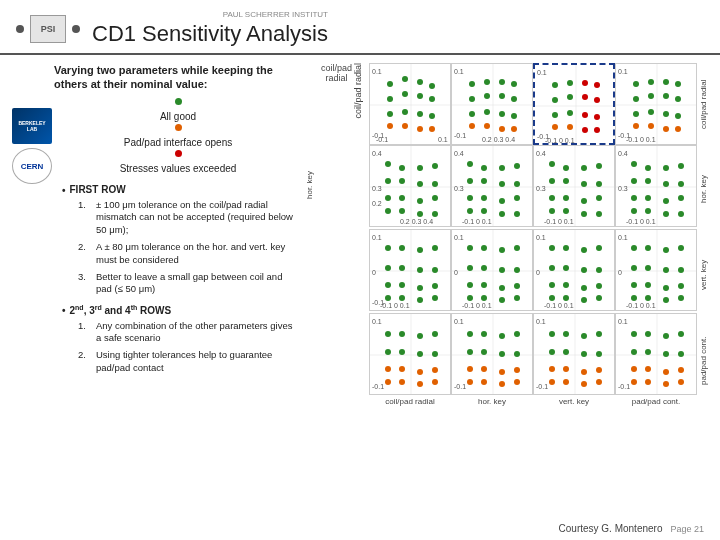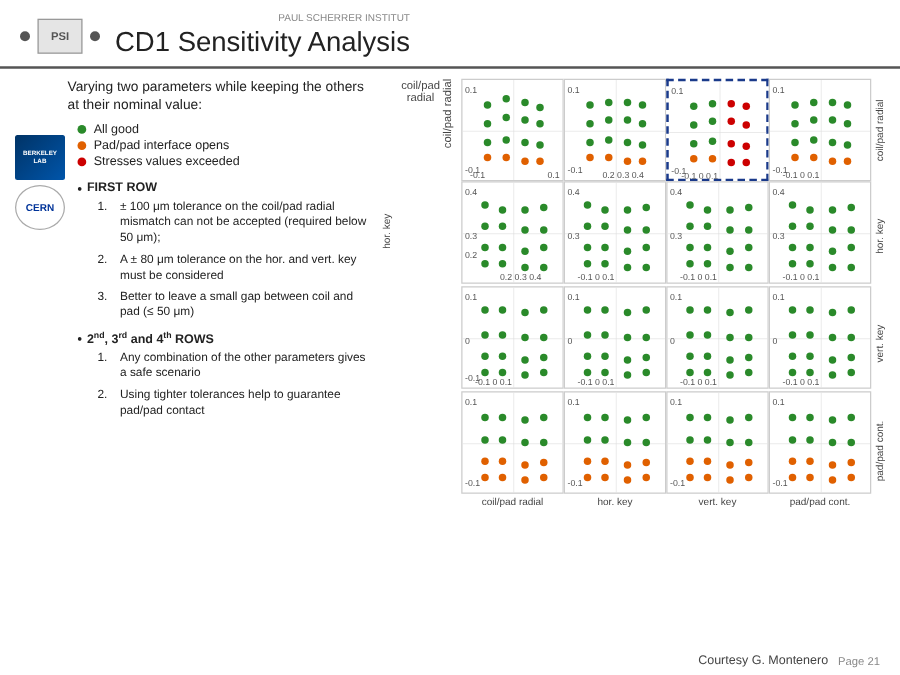--- a/index.html
+++ b/index.html
@@ -66,35 +66,36 @@
 
     
     .left-panel {
       width: 290px;
       flex-shrink: 0;
       padding-right: 8px;
     }
 
     .section-title {
       font-size: 12px;
-      font-weight: normal;
+      font-weight: bold;
       color: #222;
       margin-bottom: 8px;
     }
 
     .legend {
       margin-bottom: 10px;
     }
     .legend-item {
       display: flex;
       align-items: center;
       gap: 6px;
       margin-bottom: 2px;
       font-size: 10px;
       color: #222;
+      flex-direction: column;
     }
     .legend-dot {
       width: 7px; height: 7px; border-radius: 50%; flex-shrink: 0;
     }
     .legend-dot.green { background: #2a8a2a; }
     .legend-dot.orange { background: #e06000; }
     .legend-dot.red { background: #cc0000; }
 
     
     .bullet-section {

